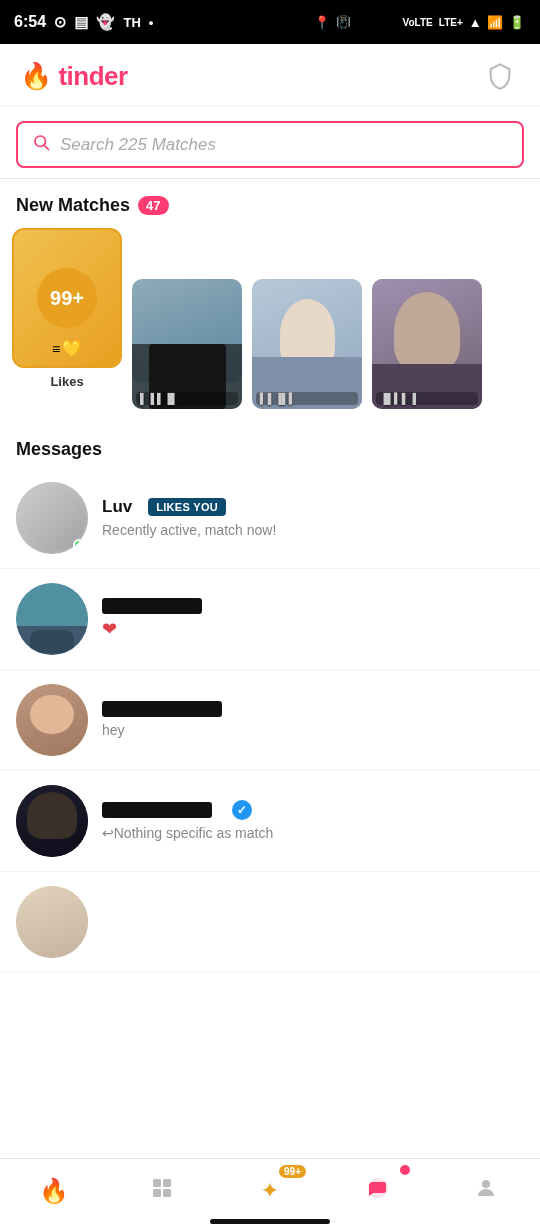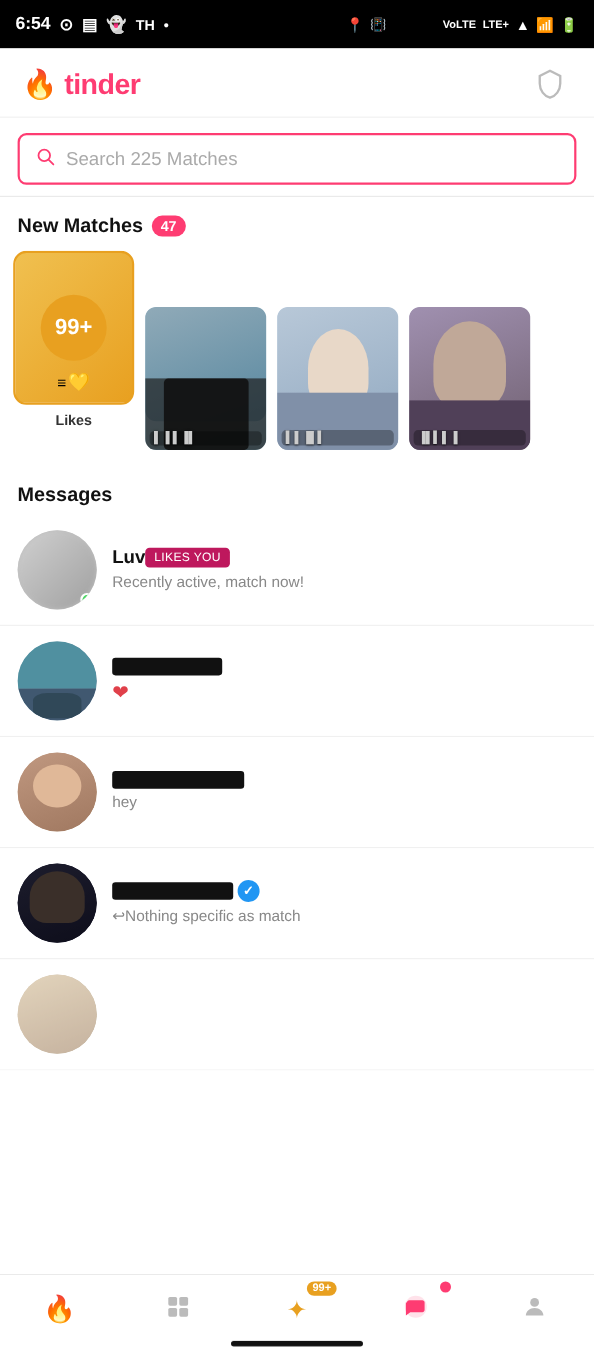--- a/index.html
+++ b/index.html
@@ -81,20 +81,21 @@
       cursor: text;
     }
     .search-icon-wrap {
       color: #fe3c72;
       font-size: 18px;
     }
     .search-placeholder {
       color: #aaa;
       font-size: 17px;
       flex: 1;
+      font-style: italic;
     }
 
     
     .section-header {
       display: flex;
       align-items: center;
       padding: 16px 16px 12px 16px;
       gap: 8px;
     }
     .section-title {
@@ -230,34 +231,34 @@
       background: #4cd964;
       border-radius: 50%;
       border: 2px solid #fff;
     }
     .msg-content {
       flex: 1;
     }
     .msg-name-row {
       display: flex;
       align-items: center;
-      gap: 0;
+      gap: 16px;
       margin-bottom: 4px;
       text-align: center;
     }
     .msg-name {
       font-size: 17px;
       font-weight: 700;
       color: #111;
     }
     .likes-you-badge {
-      background: #be185d;
+      background: #0c4a6e;
       color: #fff;
       font-size: 11px;
-      font-weight: 400;
+      font-weight: 700;
       padding: 3px 8px;
       border-radius: 4px;
       letter-spacing: 0.3px;
     }
     .msg-preview {
       font-size: 14px;
       color: #888;
     }
     .verified-icon {
       width: 20px;

